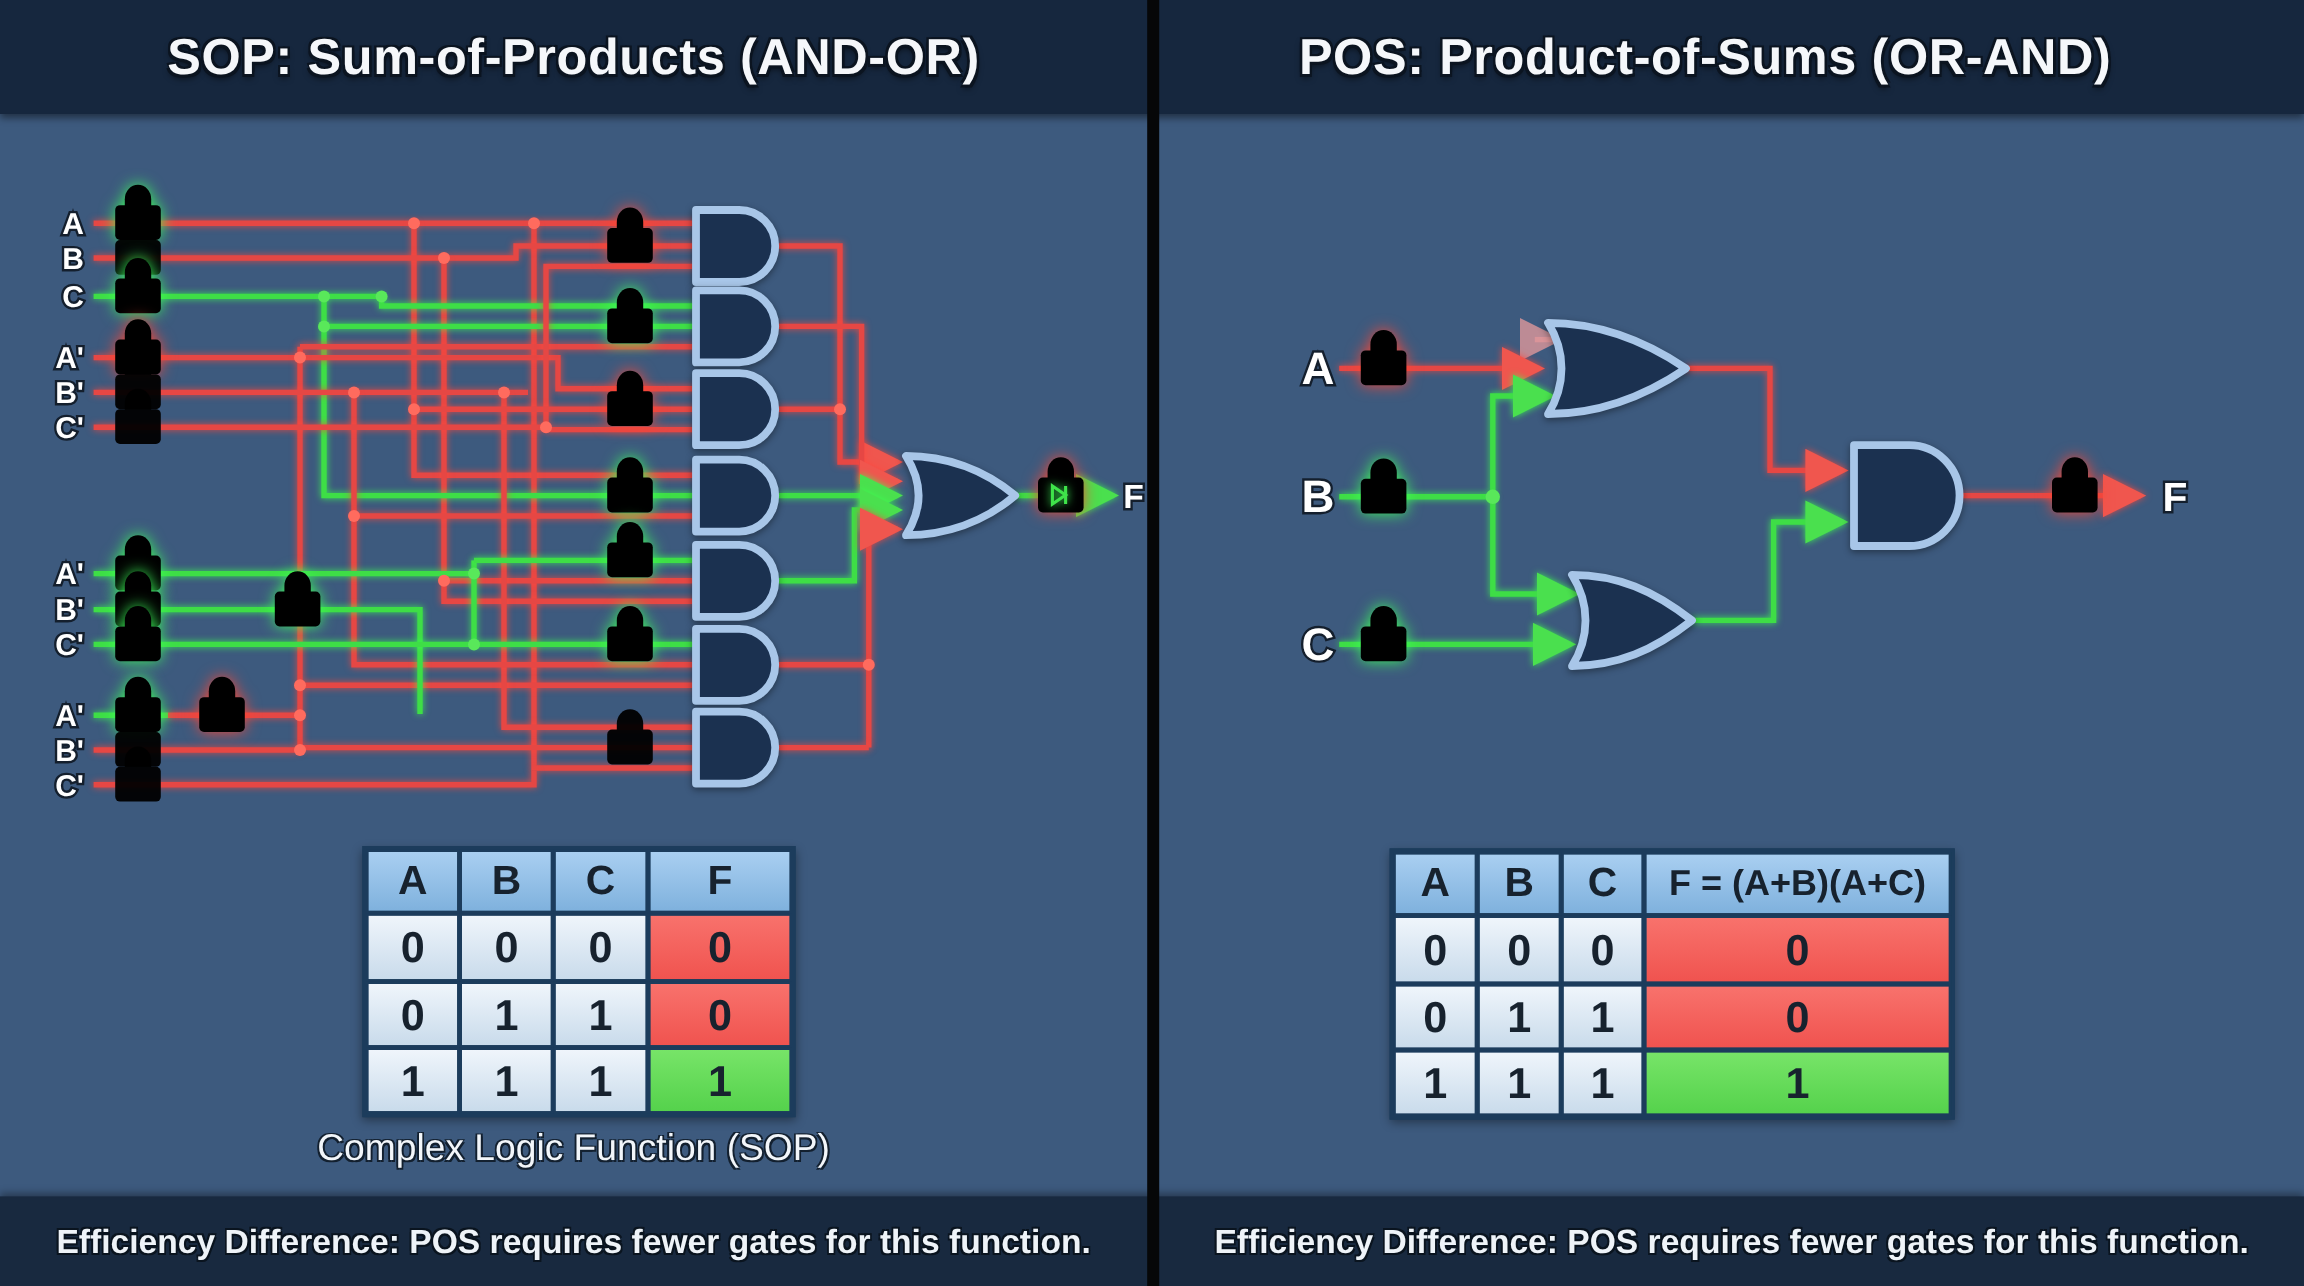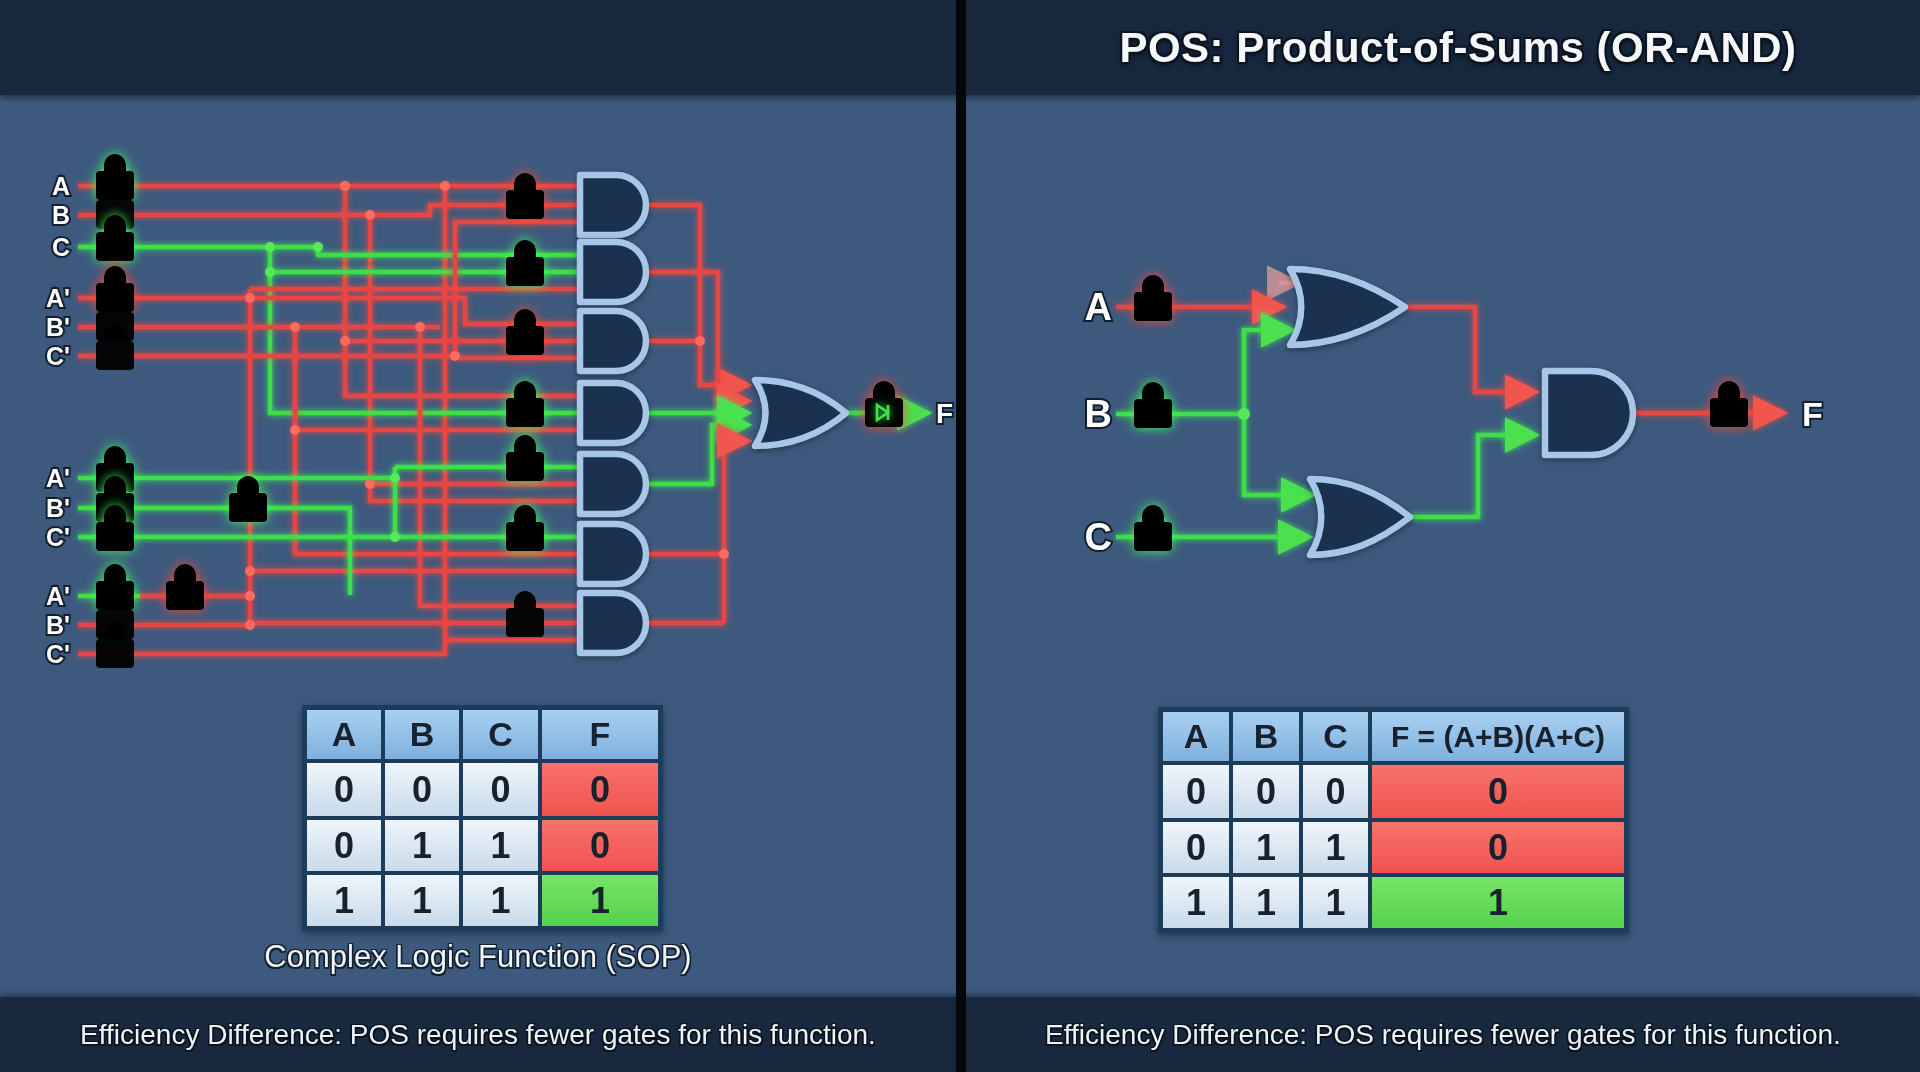--- a/index.html
+++ b/index.html
@@ -8,28 +8,28 @@
   
   .titlebar{position:absolute;left:0;top:0;width:1920px;height:95px;background:#16273e;
             box-shadow:0 3px 6px rgba(0,0,0,.45);}
   .footerbar{position:absolute;left:0;top:997px;width:1920px;height:75px;background:#18293f;
              box-shadow:0 -3px 6px rgba(0,0,0,.35);}
   .divider{position:absolute;left:956px;top:0;width:10px;height:1072px;background:#060708;}
   .title{position:absolute;top:0;height:95px;line-height:95px;text-align:center;
          font-size:42px;font-weight:bold;color:#f5f7fa;letter-spacing:.5px;
          text-shadow:-2px -2px 0 #0b1420,2px -2px 0 #0b1420,-2px 2px 0 #0b1420,2px 2px 0 #0b1420,0 3px 5px rgba(0,0,0,.6);}
   .title.lft{left:0;width:956px;}
-  .title.rgt{left:1016px;width:884px;}
+  .title.rgt{left:979px;width:884px;}
   .caption{position:absolute;top:936px;height:42px;line-height:42px;text-align:center;
            font-size:31px;font-weight:normal;color:#f2f6fa;
            text-shadow:-1.5px -1.5px 0 #13202f,1.5px -1.5px 0 #13202f,-1.5px 1.5px 0 #13202f,1.5px 1.5px 0 #13202f;}
   .caption.lft{left:0;width:956px;}
   .caption.rgt{left:1158px;width:465px;}
   .footer-text{position:absolute;top:997px;height:75px;line-height:75px;text-align:center;
-           font-size:28px;font-weight:normal;color:#eef3f8;
+           font-size:28px;font-weight:bold;color:#eef3f8;
            text-shadow:-1.5px -1.5px 0 #0a141f,1.5px -1.5px 0 #0a141f,-1.5px 1.5px 0 #0a141f,1.5px 1.5px 0 #0a141f;}
   .footer-text.lft{left:0;width:956px;}
   .footer-text.rgt{left:966px;width:954px;}
   
   svg.circuit{position:absolute;top:95px;width:956px;height:610px;overflow:visible;}
   #left-svg{left:0;} #right-svg{left:964px;}
   .wr{stroke:#e64744;stroke-width:4.5;fill:none;filter:drop-shadow(0 0 3px rgba(255,70,60,.85));}
   .wg{stroke:#3ede46;stroke-width:4.5;fill:none;filter:drop-shadow(0 0 3px rgba(60,255,80,.85));}
   .wp{stroke:rgba(240,150,150,.55);stroke-width:4.5;fill:none;}
   .gate{fill:#1b3150;stroke:#a8c6e8;stroke-width:6.5;stroke-linejoin:round;
@@ -57,20 +57,21 @@
   .tt-d.f-green{background:linear-gradient(#77e468,#55d24c);}
 </style>
 </head>
 <body>
 
 <div class="stage">
 
   <div class="titlebar"></div>
   <div class="footerbar"></div>
 
+  <div class="title lft">SOP: Sum-of-Products (AND-OR)</div>
   <div class="title rgt">POS: Product-of-Sums (OR-AND)</div>
 
   <svg id="left-svg" class="circuit" viewBox="0 0 956 610">
     <defs>
       <marker id="m-red" markerWidth="8" markerHeight="8" refX="7" refY="4" orient="auto">
         <path d="M0,0 L8,4 L0,8 Z" fill="#f0564e"></path>
       </marker>
       <marker id="m-grn" markerWidth="8" markerHeight="8" refX="7" refY="4" orient="auto">
         <path d="M0,0 L8,4 L0,8 Z" fill="#4ae04e"></path>
       </marker>

